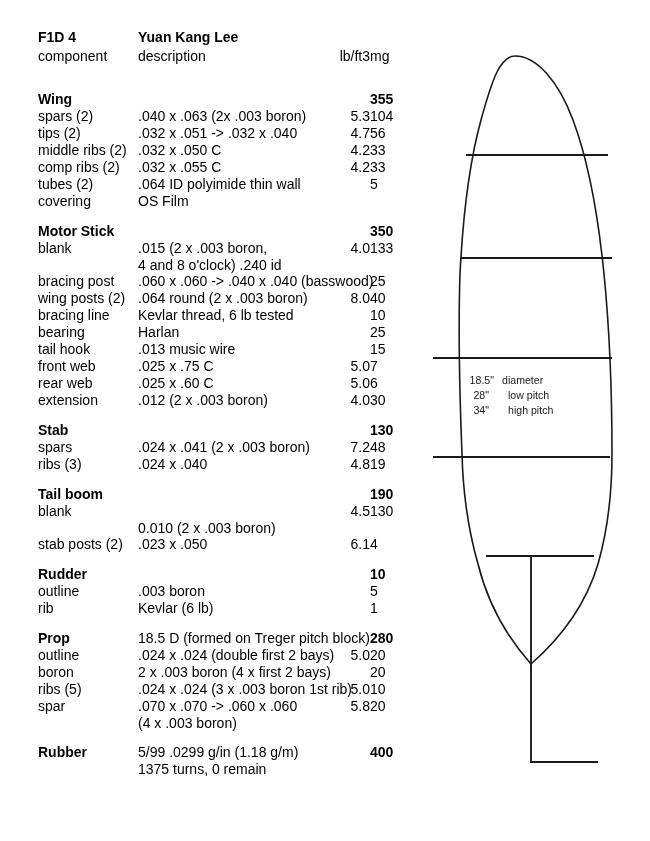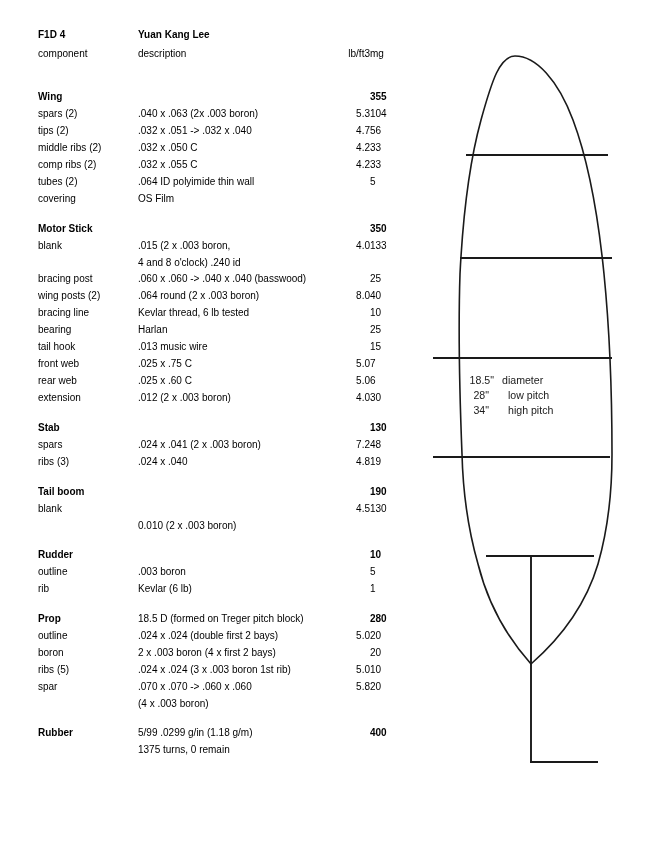--- a/index.html
+++ b/index.html
@@ -21,21 +21,21 @@
     position: absolute;
     left: 38px;
     top: 30px;
     width: 375px;
   }
 
   table.spec {
     border-collapse: collapse;
     width: 375px;
     table-layout: fixed;
-    font-size: 10px;
+    font-size: 14px;
     line-height: 1.0;
   }
   table.spec col.c-comp { width: 100px; }
   table.spec col.c-desc { width: 192px; }
   table.spec col.c-den  { width: 40px; }
   table.spec col.c-mg   { width: 43px; }
 
   table.spec td {
     padding: 0;
     vertical-align: top;
@@ -271,20 +271,26 @@
           <td class="sub">blank</td>
           <td class="desc"></td>
           <td class="den">4.5</td>
           <td class="mg">130</td>
         </tr>
         <tr class="cont">
           <td class="sub"></td>
           <td class="desc">0.010 (2 x .003 boron)</td>
           <td class="den"></td>
           <td class="mg"></td>
+        </tr>
+        <tr class="">
+          <td class="sub">stab posts (2)</td>
+          <td class="desc">.023 x .050</td>
+          <td class="den">6.1</td>
+          <td class="mg">4</td>
         </tr>
         <tr class="spacer">
           <td class="comp"></td>
           <td class="desc"></td>
           <td class="den"></td>
           <td class="mg"></td>
         </tr>
         <tr class="section">
           <td class="comp">Rudder</td>
           <td class="desc" style="font-weight: normal;"></td>

